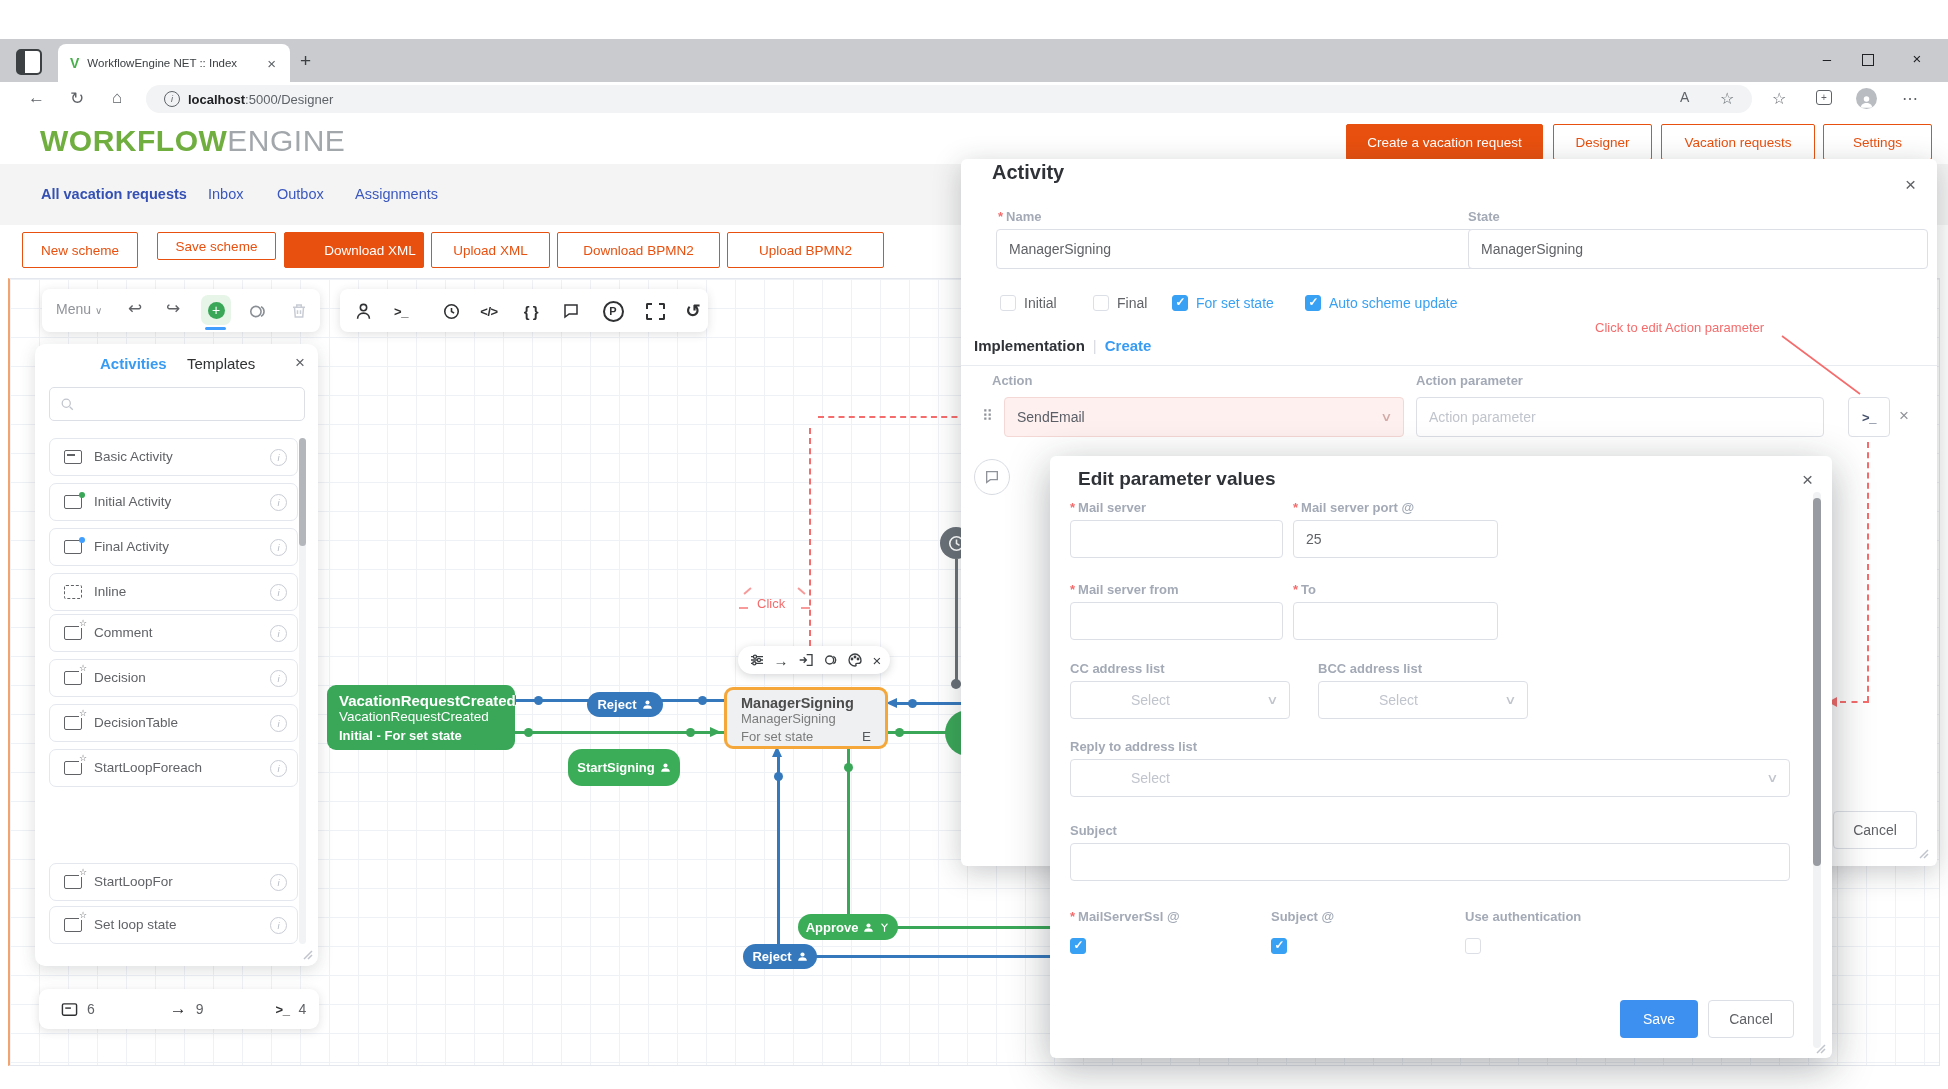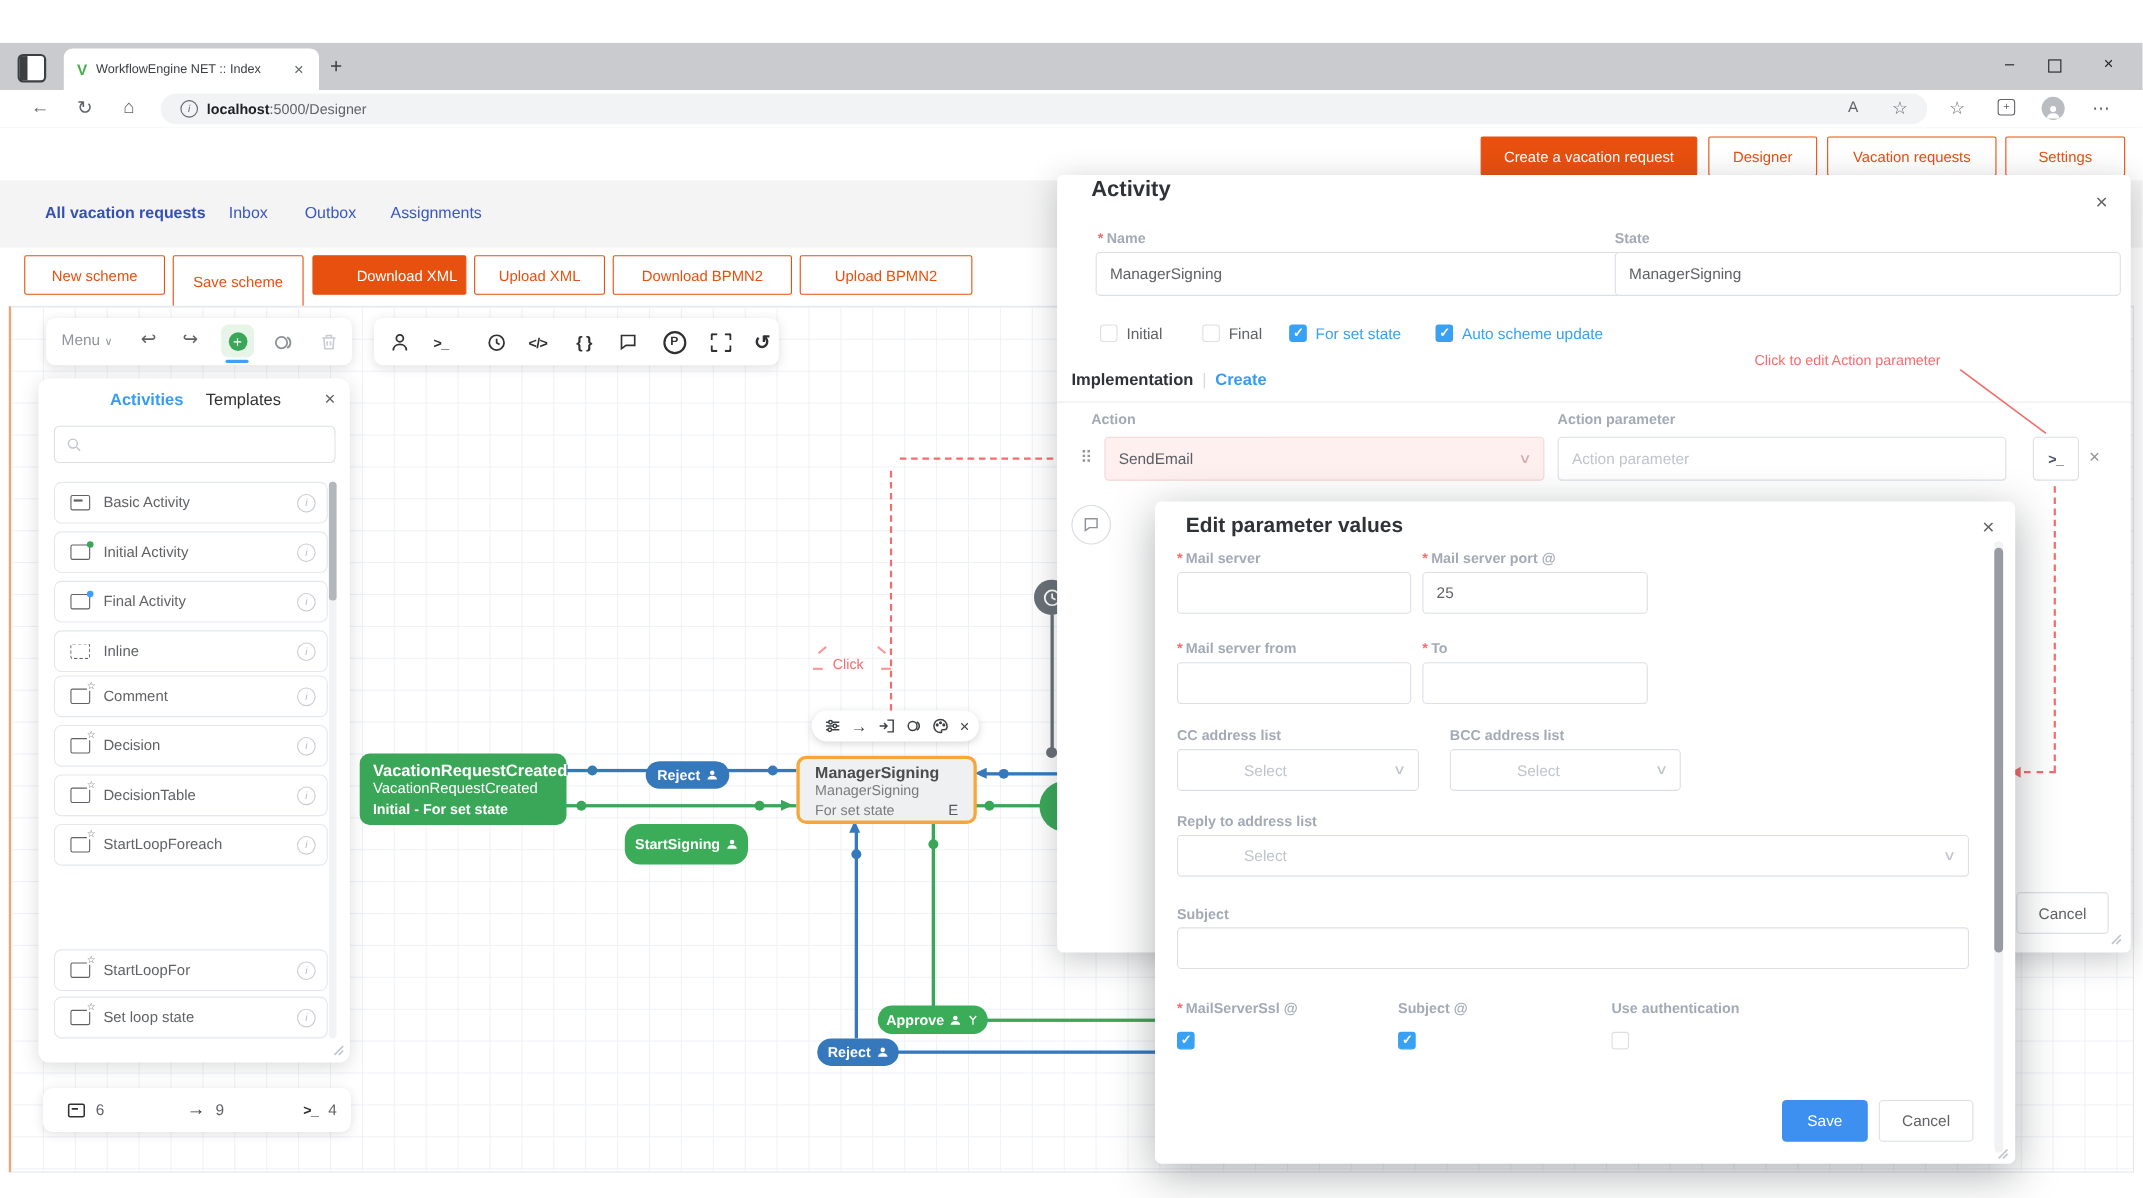--- a/index.html
+++ b/index.html
@@ -161,34 +161,35 @@
   <div class="collic">+</div>
   <div class="avatar">
     <svg width="15" height="15" viewBox="0 0 24 24" fill="#fff">
         <circle cx="12" cy="8" r="4.4"></circle>
         <path d="M3 22c0-5 4-7.5 9-7.5s9 2.5 9 7.5z"></path>
       </svg>
   </div>
   <div class="pillic" style="left:1902px;font-size:16px;">⋯</div>
 
   <div class="apphdr"></div>
+  <div class="logo"><span class="g">WORKFLOW</span><span class="e">ENGINE</span></div>
   <div class="btn btn-of abs" style="left:1346px;top:124px;width:197px;height:36px;">Create a vacation request</div>
   <div class="btn btn-o abs" style="left:1553px;top:124px;width:99px;height:36px;">Designer</div>
   <div class="btn btn-o abs" style="left:1661px;top:124px;width:154px;height:36px;">Vacation requests</div>
   <div class="btn btn-o abs" style="left:1823px;top:124px;width:109px;height:36px;">Settings</div>
 
   <div class="navband">
     <span class="navlink active" style="left:41px;">All vacation requests</span>
     <span class="navlink" style="left:208px;">Inbox</span>
     <span class="navlink" style="left:277px;">Outbox</span>
     <span class="navlink" style="left:355px;">Assignments</span>
   </div>
 
-  <div class="btn btn-o abs" style="left:22px;top:232px;width:128px;height:36px;">New scheme</div>
-  <div class="btn btn-o abs" style="left:157px;top: 232px;width:119px;height:48px;">Save scheme</div>
+  <div class="btn btn-o abs" style="left:22px;top:232px;width:116px;height:36px;">New scheme</div>
+  <div class="btn btn-o abs" style="left:157px;top: 232px;width:119px;height:28px;">Save scheme</div>
   <div class="btn btn-of abs" style="left:284px;top:232px;width:140px;height:36px;padding-left:32px;">Download XML</div>
   <div class="btn btn-o abs" style="left:431px;top:232px;width:119px;height:36px;">Upload XML</div>
   <div class="btn btn-o abs" style="left:557px;top:232px;width:163px;height:36px;">Download BPMN2</div>
   <div class="btn btn-o abs" style="left:727px;top:232px;width:157px;height:36px;">Upload BPMN2</div>
 
   <div class="canvas">
 
     <div class="card" style="left:32px;top:10px;width:278px;height:43px;">
       <span class="abs" style="left:14px;top:12px;font-size:14px;color:#909399;cursor:pointer;"><span>Menu</span> <span style="font-size:10px;">∨</span></span>
       <span class="abs" style="left:86px;top:9px;font-size:17px;color:#606266;cursor:pointer;">↩</span>

